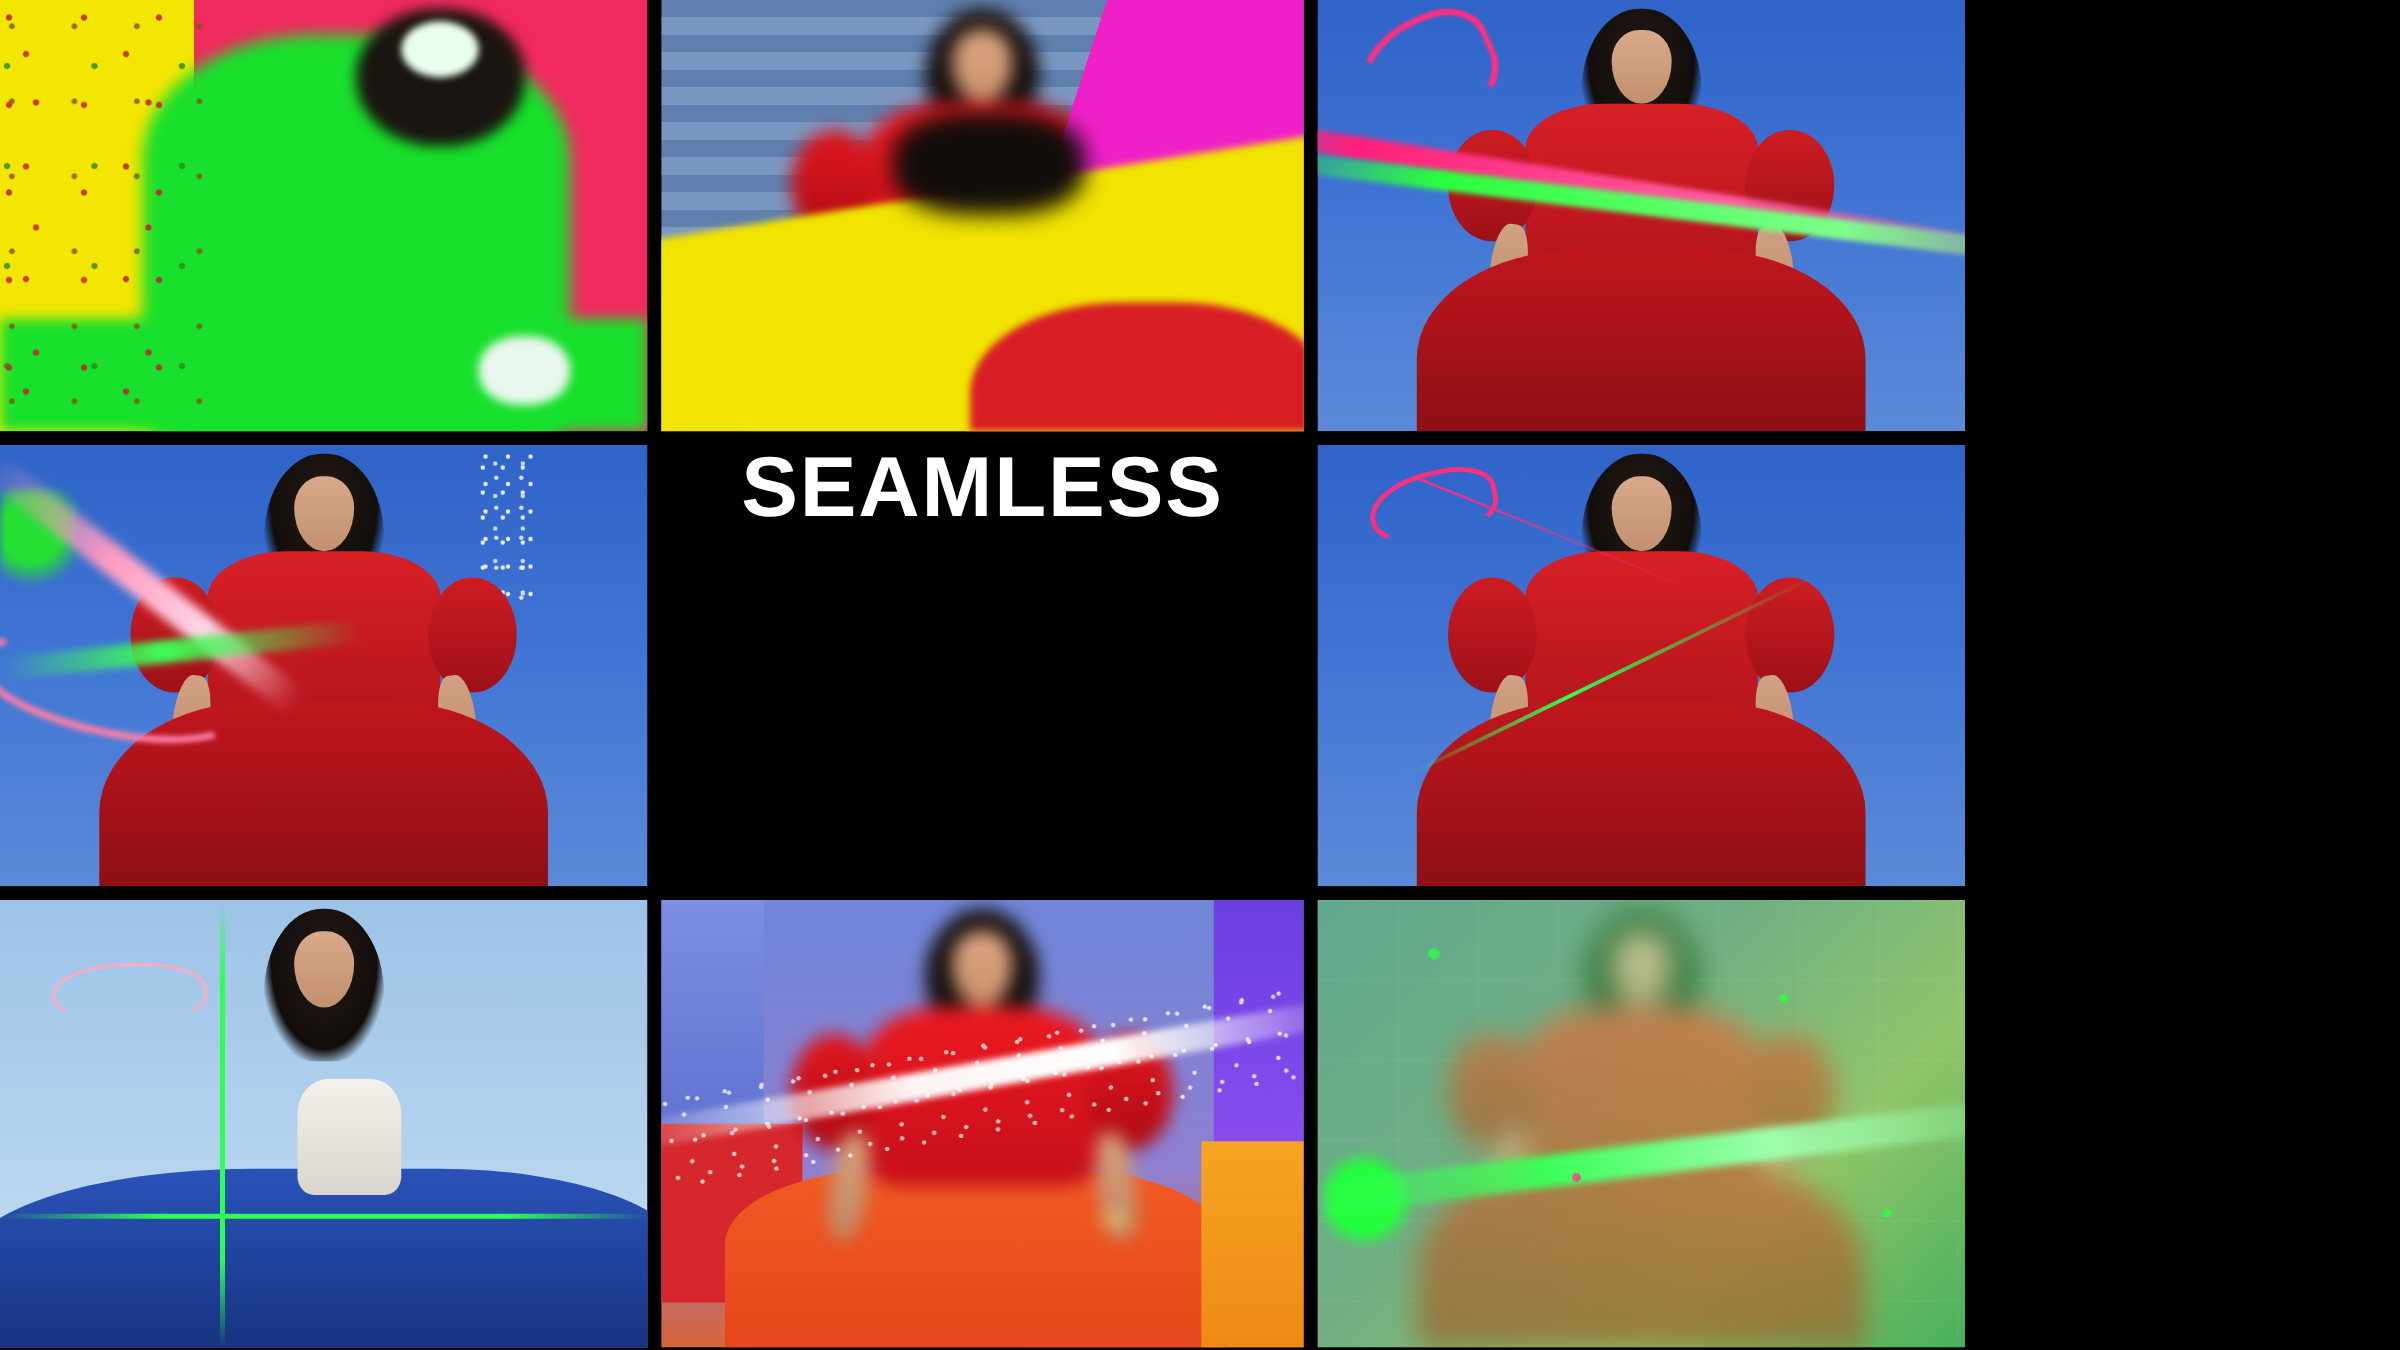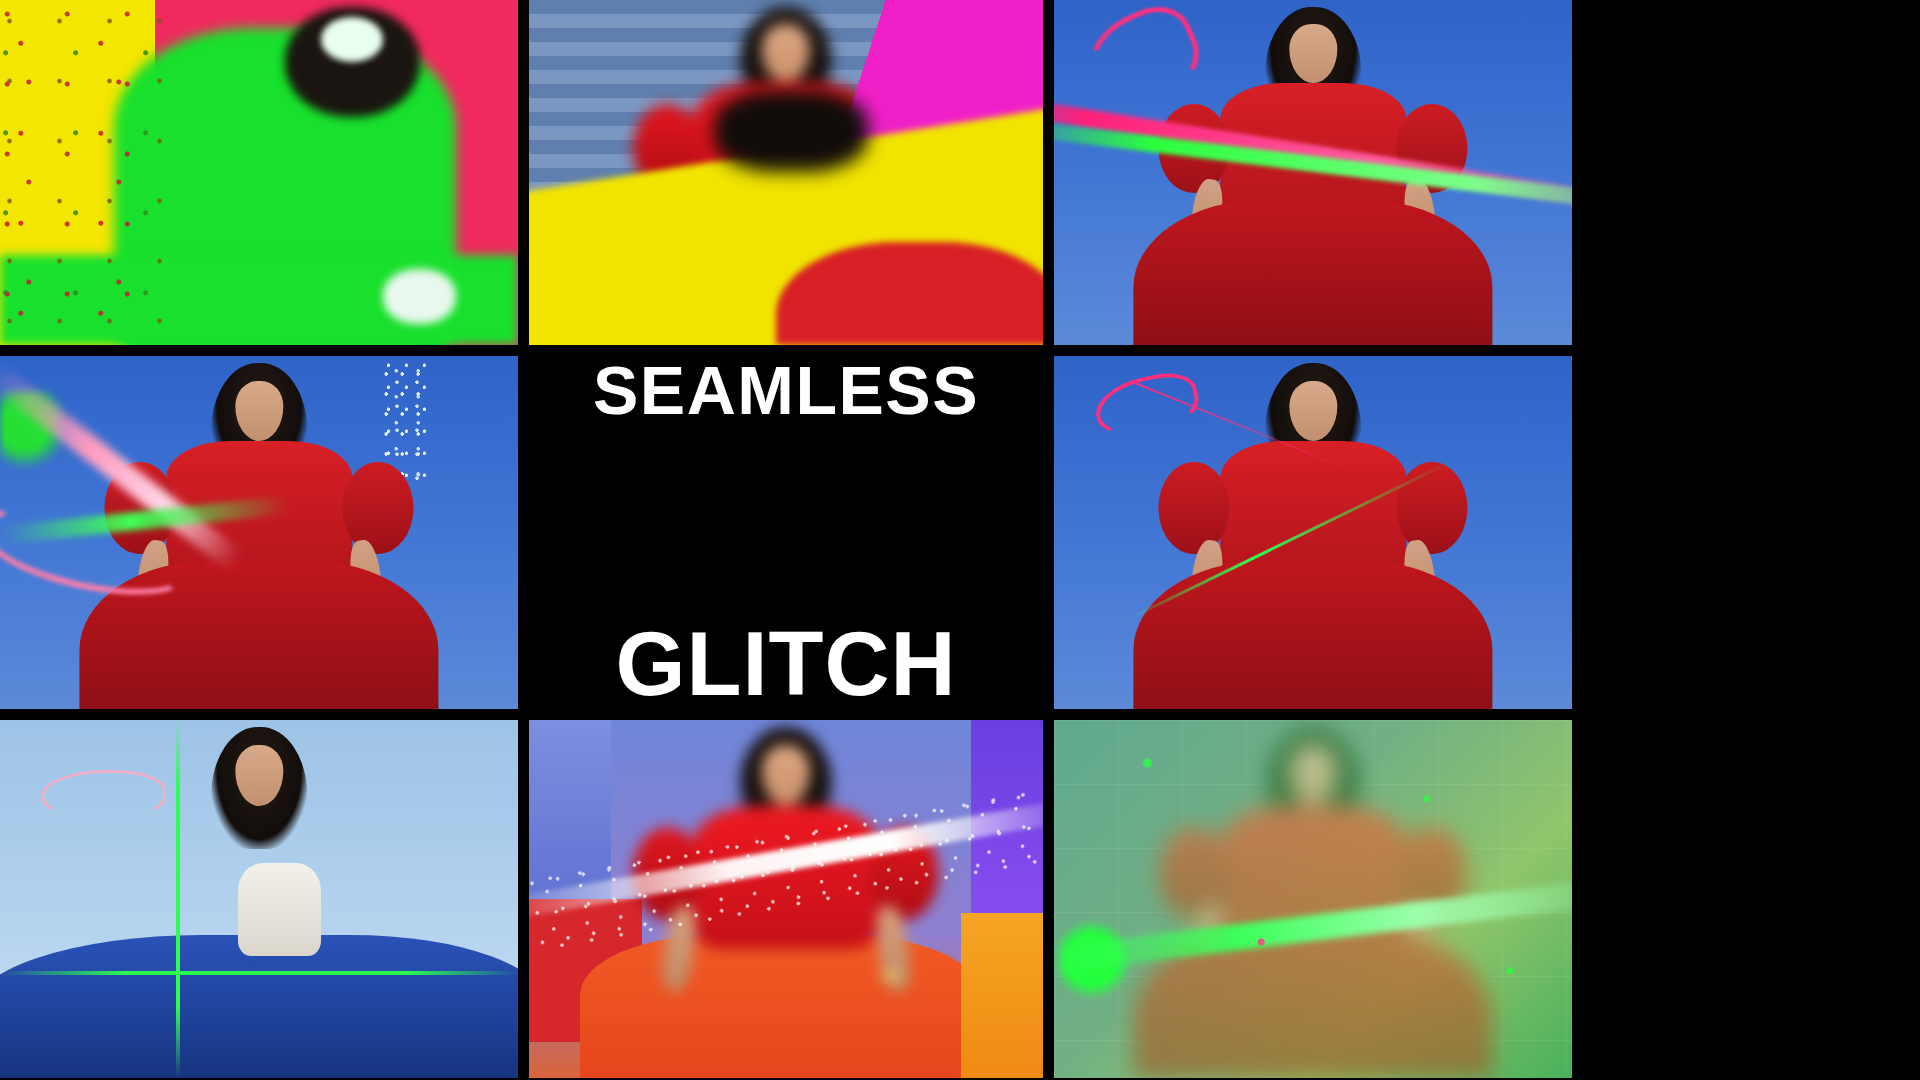--- a/index.html
+++ b/index.html
@@ -366,21 +366,20 @@
       <div class="watch"></div>
       <div class="pants"></div>
     </div>
     <div class="streak-pink"></div>
     <div class="arc-pink"></div>
     <div class="streak-green"></div>
   </div>
 
   <div class="cell title-card">
     <div class="t-line1">SEAMLESS</div>
-    <div class="t-line2">GLITCH</div>
   </div>
 
   <div class="cell c6">
     <div class="layer bg-sky"></div>
     <div class="figure">
       <div class="hair"></div>
       <div class="face"></div>
       <div class="torso"></div>
       <div class="sleeve-l"></div>
       <div class="sleeve-r"></div>

